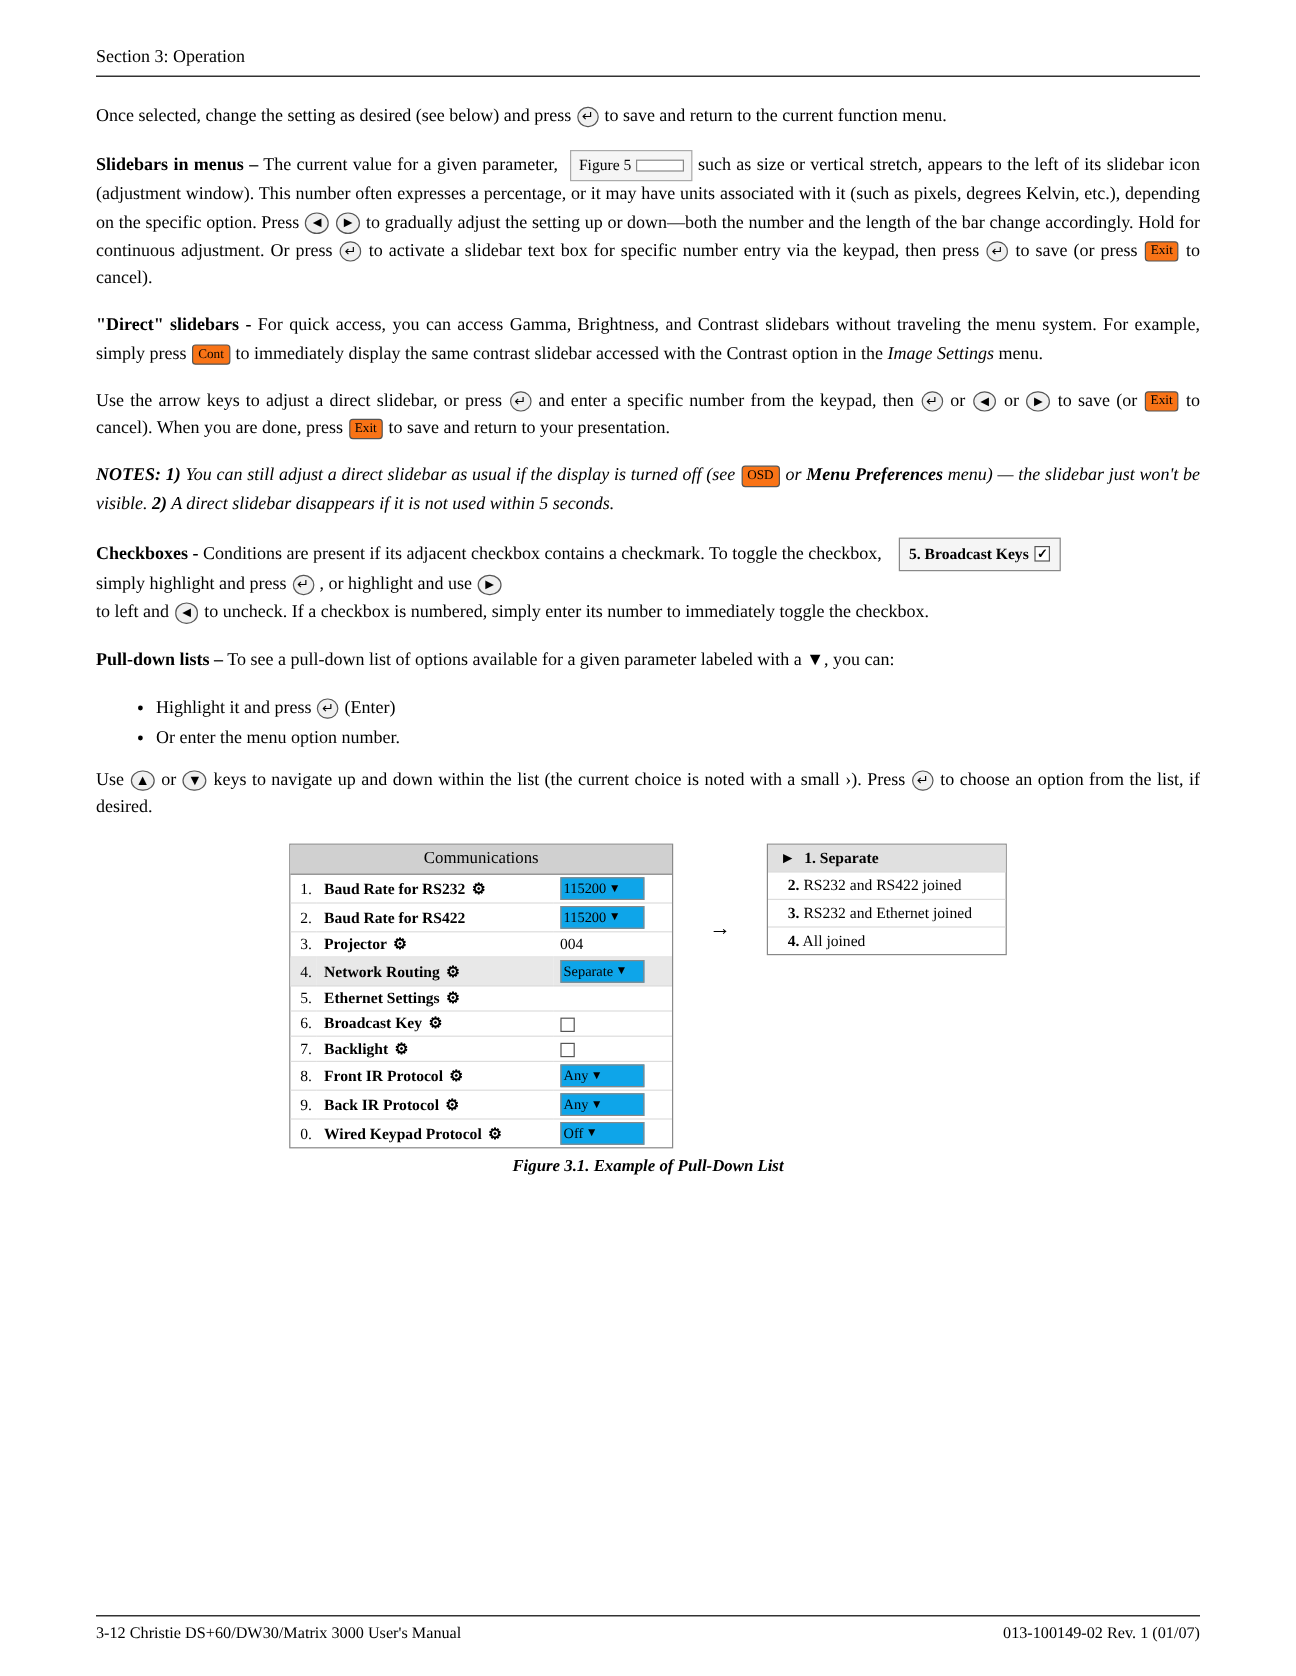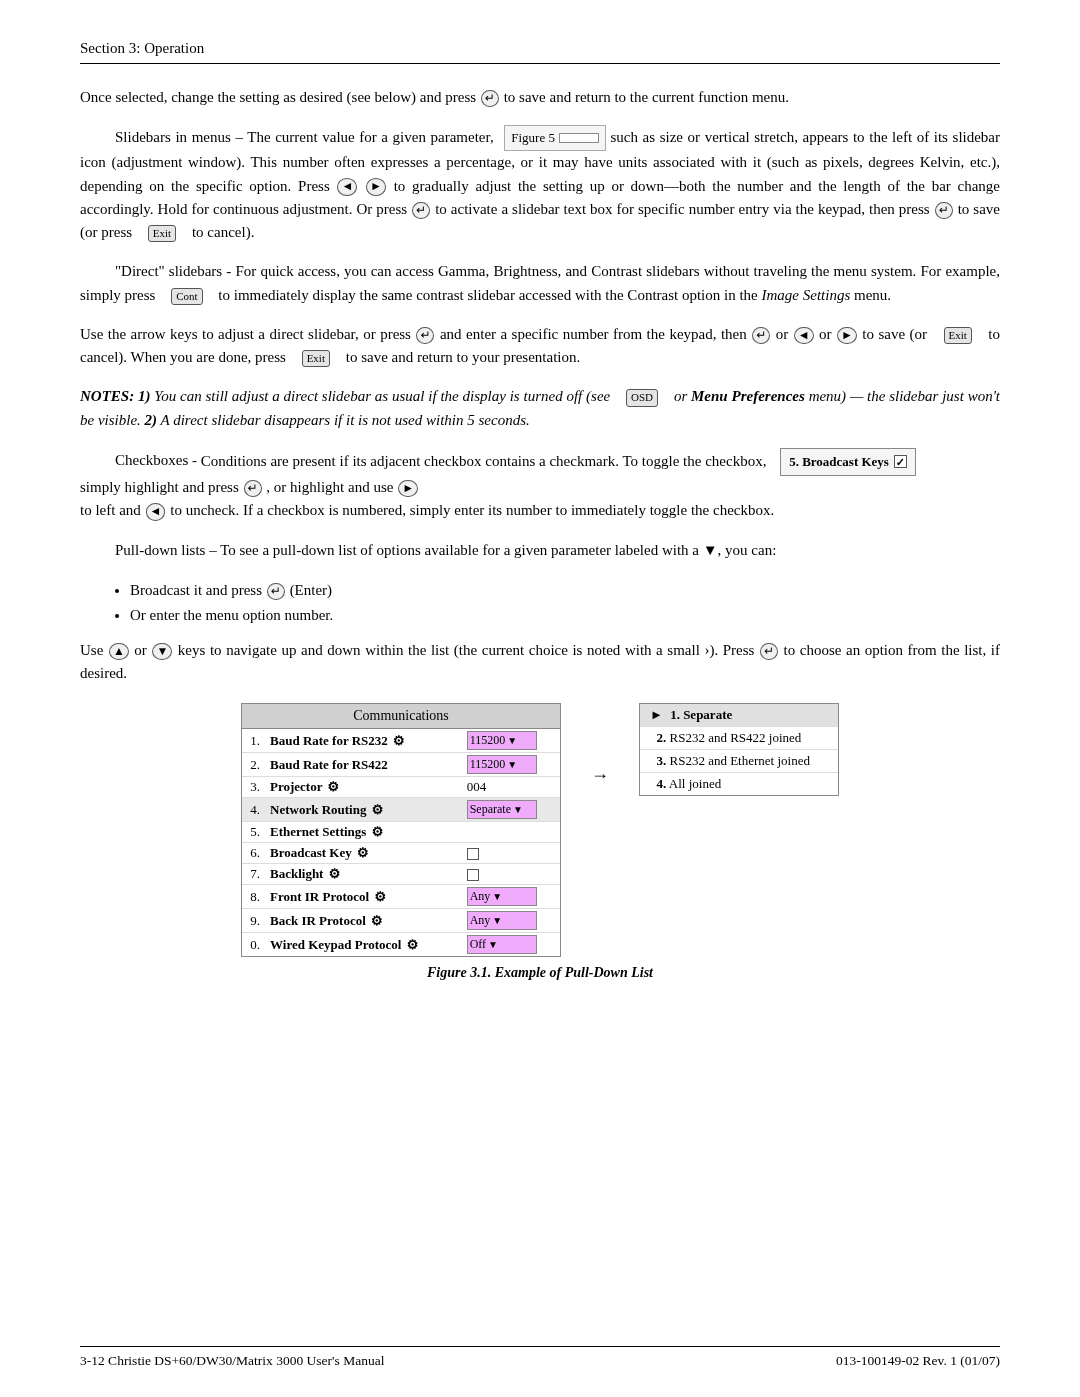--- a/index.html
+++ b/index.html
@@ -34,22 +34,21 @@
     }
 
     
     .body-text {
       font-size: 15px;
       line-height: 1.55;
       margin-bottom: 16px;
       text-align: justify;
     }
     .body-text b, .body-text strong {
-      font-weight: normal;
-      margin-left: 35px;
+      font-weight: bold;
     }
     .body-text i, .body-text em {
       font-style: italic;
     }
 
     
     .filter-box {
       display: inline-flex;
       align-items: center;
       border: 1px solid #aaa;
@@ -83,22 +82,22 @@
       margin: 0 1px;
     }
     .btn-glyph-rect {
       display: inline-block;
       border: 1px solid #555;
       border-radius: 3px;
       padding: 0 4px;
       font-size: 11px;
       line-height: 1.4;
       vertical-align: middle;
-      background: #e5e5e5;
-      margin: 0 12px;
+      background: #f97316;
+      margin: 0 1px;
     }
 
     
     .broadcast-keys-box {
       display: inline-flex;
       align-items: center;
       border: 1px solid #888;
       background: #f5f5f5;
       padding: 3px 8px;
       font-size: 13px;
@@ -178,21 +177,21 @@
     }
     .comm-table .row-label {
       font-weight: bold;
       white-space: nowrap;
     }
     .comm-table .row-value {
       min-width: 70px;
     }
     .comm-select {
       border: 1px solid #888;
-      background: #f0abfc;
+      background: #0ea5e9;
       font-size: 12px;
       padding: 1px 2px;
       display: inline-flex;
       align-items: center;
       min-width: 70px;
     }
     .comm-select-arrow {
       margin-left: 2px;
       font-size: 10px;
     }
@@ -352,21 +351,21 @@
     <span> to uncheck. If a checkbox is numbered, simply enter its number to immediately toggle the checkbox.</span>
   </p>
 
   <p class="body-text">
     <strong>Pull-down lists –</strong>
     <span> To see a pull-down list of options available for a given parameter labeled with a ▼, you can:</span>
   </p>
 
   <ul class="bullet-list">
     <li>
-      <span>Broadcast it and press </span>
+      <span>Highlight it and press </span>
       <span class="btn-glyph">↵</span>
       <span> (Enter)</span>
     </li>
     <li>
       <span>Or enter the menu option number.</span>
     </li>
   </ul>
 
   <p class="body-text">
     <span>Use </span>

